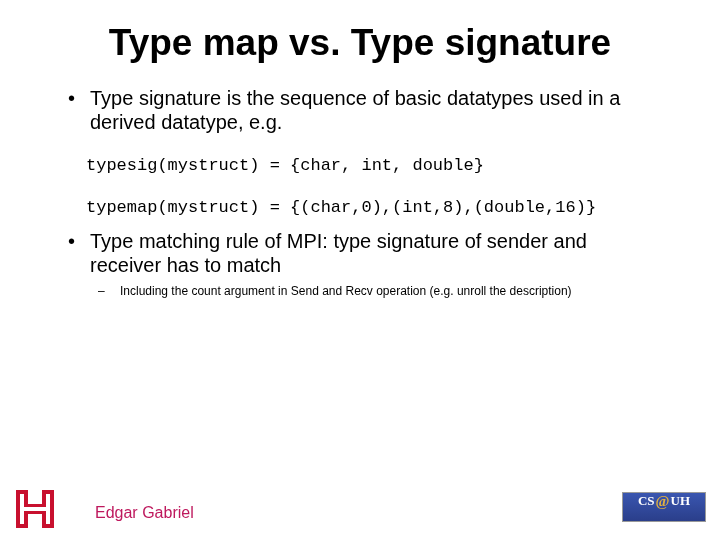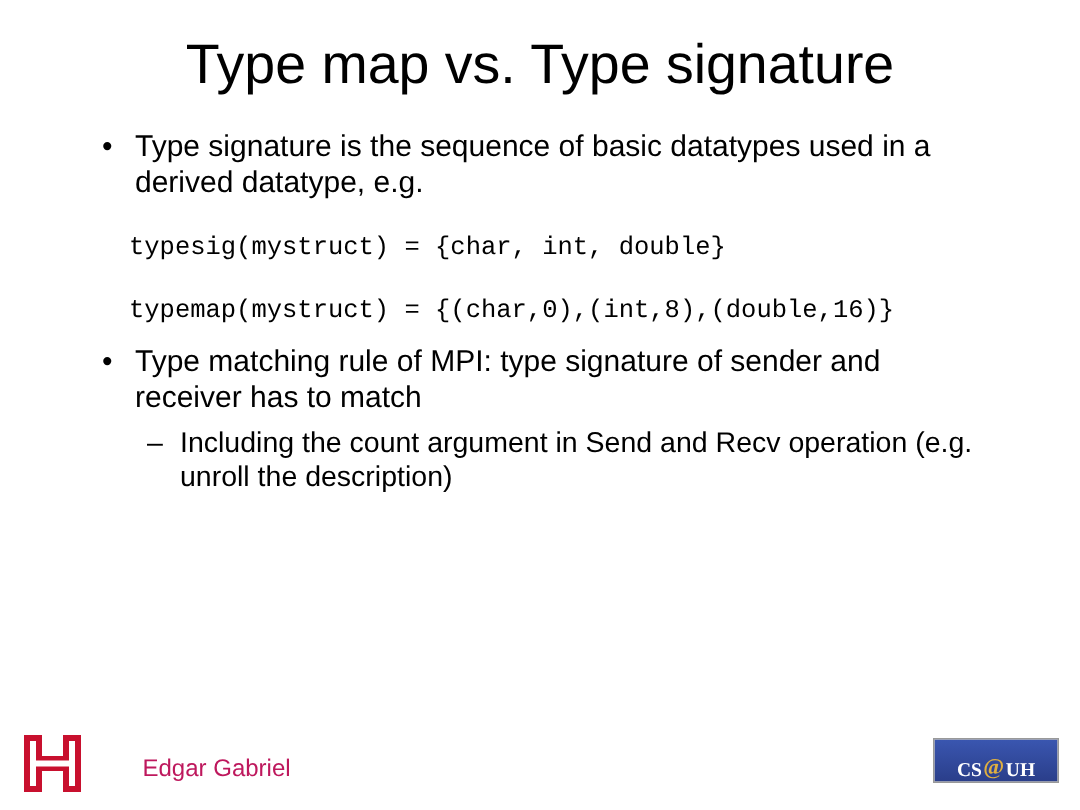--- a/index.html
+++ b/index.html
@@ -1,27 +1,27 @@
 <!DOCTYPE html>
 <html><head>
 <meta charset="utf-8">
 <style>
   html,body{margin:0;padding:0;width:720px;height:540px;background:#fff;font-family:Arial,Helvetica,sans-serif;color:#000;position:relative;overflow:hidden}
   .slide{padding:18px 58px 0 58px}
-  .title{font-size:37px;font-weight:400;text-align:center;margin:4px 0 22px 0;letter-spacing:0}
+  .title{font-size:37px;font-weight:700;text-align:center;margin:4px 0 22px 0;letter-spacing:0}
   ul.lvl1{list-style:none;margin:4px;padding:0}
   ul.lvl1>li{position:relative;padding-left:28px;font-size:20px;line-height:1.22;margin-bottom:6px}
   ul.lvl1>li:before{content:"•";position:absolute;left:6px;top:0;font-size:20px}
   .code{font-family:"Courier New",monospace;font-size:17px;margin:20px 0 10px 28px;line-height:1.3}
   ul.lvl2{list-style:none;margin:6px 0 0 0;padding:0}
-  ul.lvl2>li{position:relative;padding-left:30px;font-size:19px;line-height:1.22;margin-bottom:3px}
+  ul.lvl2>li{position:relative;padding-left:30px;font-size:12px;line-height:1.22;margin-bottom:3px}
   ul.lvl2>li:before{content:"–";position:absolute;left:8px;top:0}
   .footer-name{position:absolute;left:95px;bottom:18px;font-size:16px;color:#be185d}
   .logo-uh{position:absolute;left:14px;bottom:10px;width:42px;height:42px}
-  .logo-csuh{position:absolute;right:14px;bottom:18px;width:82px;height:28px;background:linear-gradient(#3a56b0,#2a3e8a);border:1px solid #999;display:flex;align-items:flex-end;justify-content:center;color:#fff;font-family:Georgia,serif;font-size:13px;font-weight:bold;letter-spacing:0}
+  .logo-csuh{position:absolute;right:14px;bottom:18px;width:82px;height:28px;background:linear-gradient(#3a56b0,#2a3e8a);border:1px solid #999;display:flex;align-items:flex-start;justify-content:center;color:#fff;font-family:Georgia,serif;font-size:13px;font-weight:bold;letter-spacing:0}
   .logo-csuh .at{color:#e0b040;font-size:15px;margin:0 1px}
   .logo-csuh .uh{color:#fff}
 </style>
 </head>
 <body>
 
 <div class="slide">
   <div class="title">Type map vs. Type signature</div>
 
   <ul class="lvl1">

